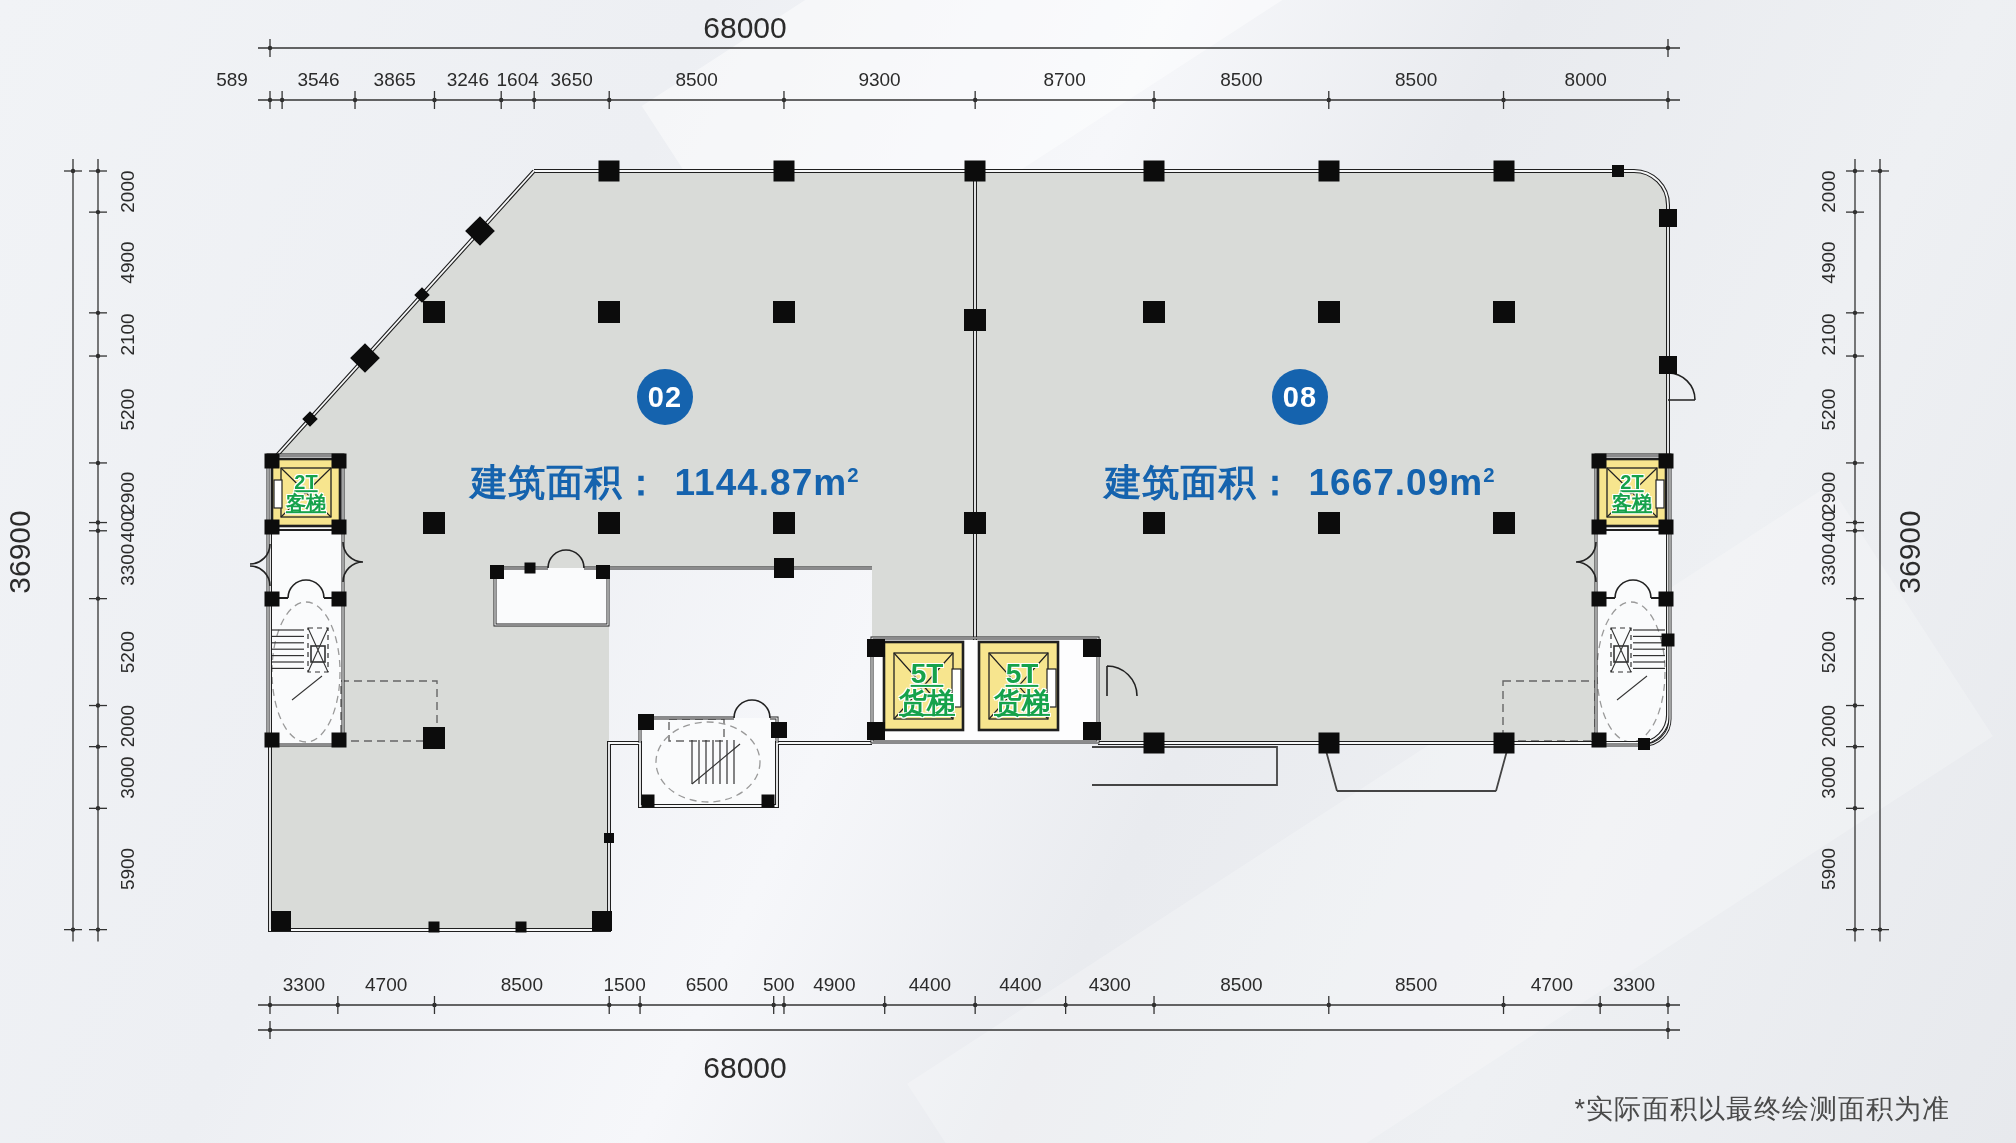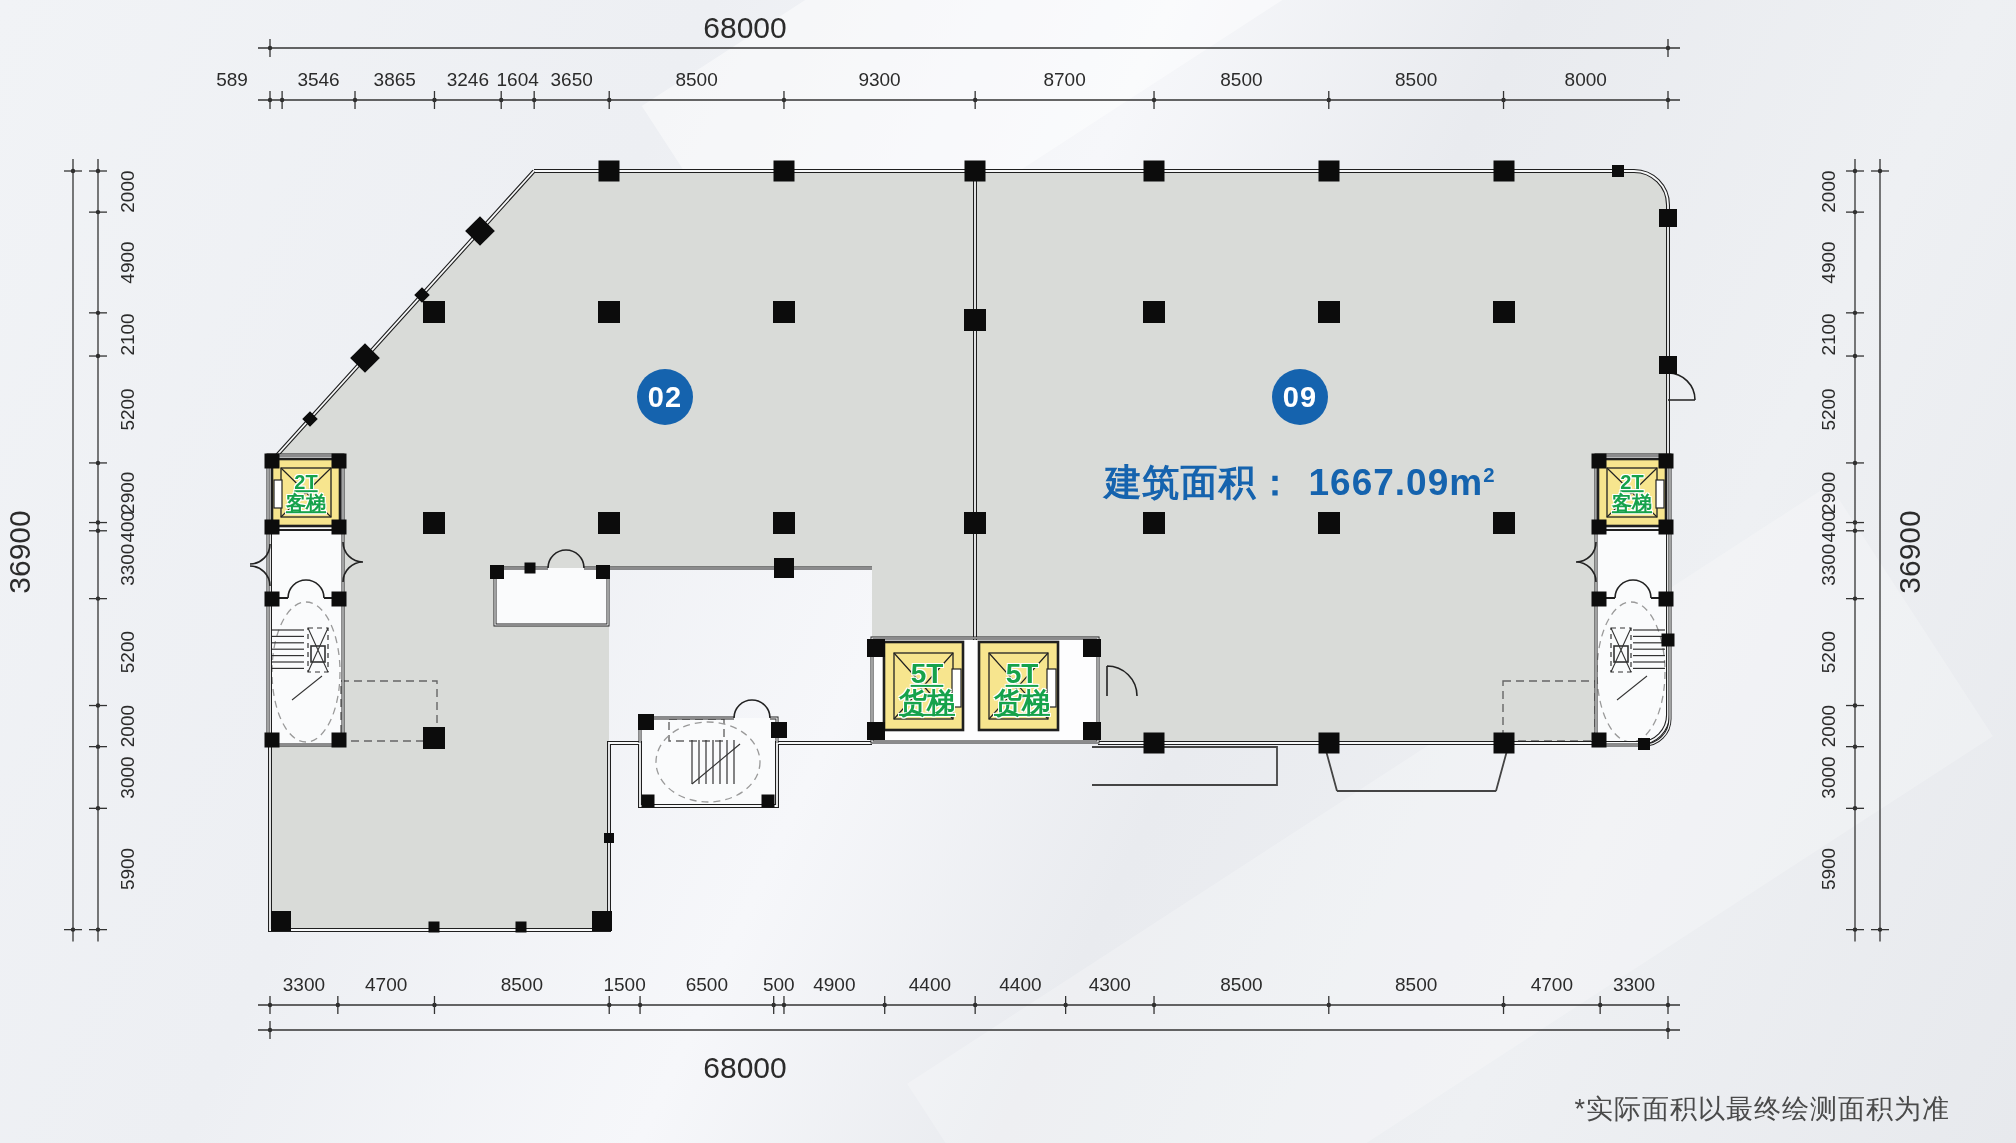--- a/index.html
+++ b/index.html
@@ -388,22 +388,25 @@
       <path d="M1846,598.6235294117648 H1864" fill="none" stroke="#333" stroke-width="1.3"></path>
       <path d="M1846,705.529411764706 H1864" fill="none" stroke="#333" stroke-width="1.3"></path>
       <path d="M1846,746.6470588235295 H1864" fill="none" stroke="#333" stroke-width="1.3"></path>
       <path d="M1846,808.3235294117648 H1864" fill="none" stroke="#333" stroke-width="1.3"></path>
       <path d="M1846,929.6205882352941 H1864" fill="none" stroke="#333" stroke-width="1.3"></path>
       <path d="M1871,171 H1889" fill="none" stroke="#333" stroke-width="1.3"></path>
       <path d="M1871,929.6205882352941 H1889" fill="none" stroke="#333" stroke-width="1.3"></path>
     </svg>
 
   <div class="badge" style="left:665px;top:397px;">02</div>
-
-  <div class="badge" style="left:1300px;top:397px;">09</div>
+  <div class="area" style="left:665px;top:483px;">
+    <span>建筑面积：</span><span class="val">1144.87m</span><sup>2</sup>
+  </div>
+
+  <div class="badge" style="left:1300px;top:397px;">08</div>
   <div class="area" style="left:1300px;top:483px;">
     <span>建筑面积：</span><span class="val">1667.09m</span><sup>2</sup>
   </div>
 
   <div class="lift-label passenger" style="left:306px;top:493px;">
     <div>2T</div>
     <div>客梯</div>
   </div>
   <div class="lift-label passenger" style="left:1632px;top:493px;">
     <div>2T</div>

